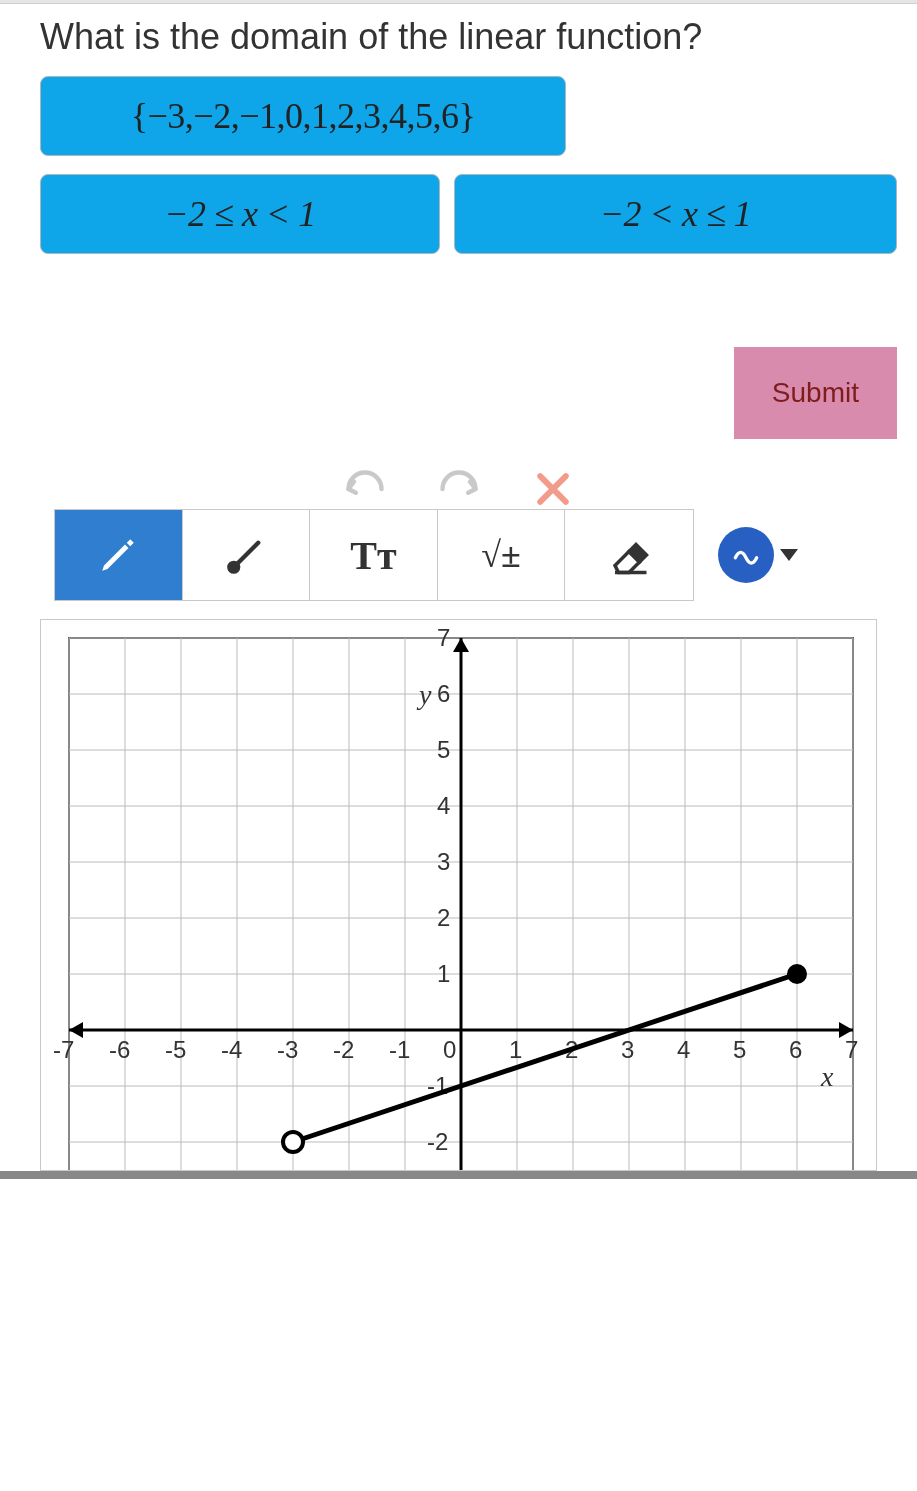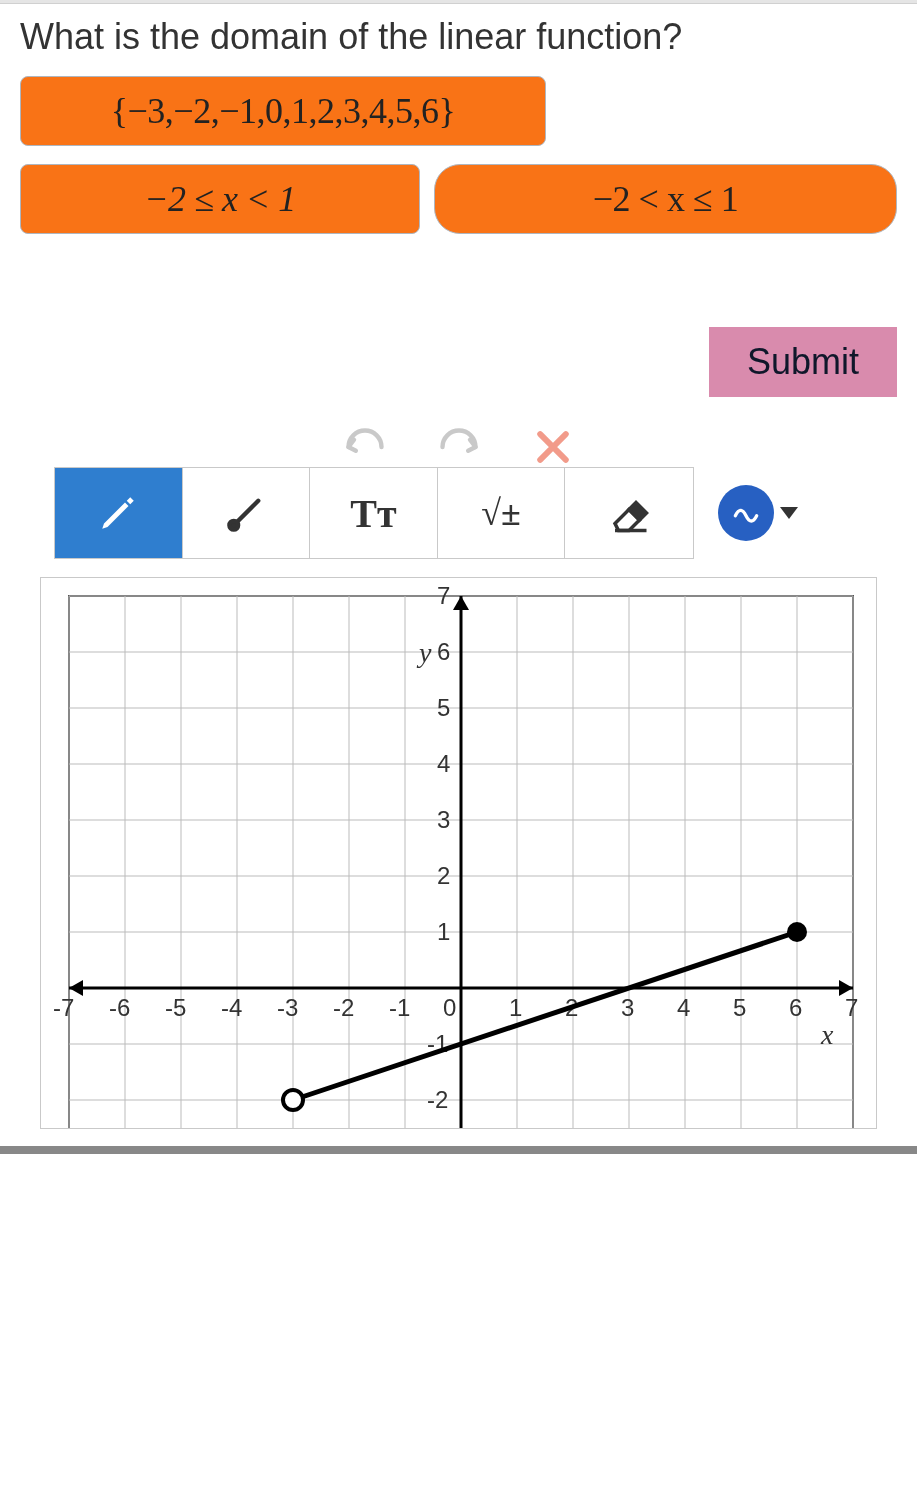--- a/index.html
+++ b/index.html
@@ -9,66 +9,67 @@
     width: 917px;
     overflow: hidden;
   }
   .top-border {
     height: 4px;
     background: #e5e5e5;
     border-bottom: 1px solid #d0d0d0;
   }
   .question-area {
     padding: 12px 20px 0 20px;
+    margin-left: 20px;
   }
   .question-text {
     font-size: 36px;
     color: #333;
     margin-bottom: 18px;
     font-weight: 400;
   }
   .options-row {
     display: flex;
     gap: 14px;
     margin-bottom: 18px;
   }
   .option {
     border: 1px solid #aeb6c0;
     border-radius: 8px;
     font-family: "Times New Roman", Georgia, serif;
     font-size: 36px;
     display: flex;
     align-items: center;
     justify-content: center;
-    height: 70px;
-    background: #f97316;
+    height: 80px;
+    background: #0ea5e9;
     color: #222;
     padding: 0 14px;
     letter-spacing: -0.5px;
   }
   .row1a { flex: 0 0 526px; }
   .row1b { flex: 1; }
   .row2a { flex: 0 0 400px; font-family: Liberation Serif, serif; }
   .row2b { flex: 1; }
   .submit-row {
     display: flex;
     justify-content: flex-end;
     padding: 75px 0 10px 0;
   }
   .submit-btn {
     background: #d98bad;
-    color: #0f172a;
-    font-size: 36px;
+    color: #7f1d1d;
+    font-size: 28px;
     font-weight: 400;
     border: none;
-    padding: 14px 38px;
+    padding: 30px 38px;
     font-family: inherit;
   }
   .whiteboard-area {
-    padding: 0 20px 17px 20px;
+    padding: 0 20px 0 20px;
   }
   .wb-top-icons {
     display: flex;
     justify-content: center;
     gap: 50px;
     padding: 18px 0 20px 0;
     height: 60px;
   }
   .wb-top-icons svg { width: 44px; height: 44px; }
   .toolbar {
@@ -152,21 +153,21 @@
 <div class="top-border"></div>
 
 <div class="question-area">
   <div class="question-text">What is the domain of the linear function?</div>
 
   <div class="options-row">
     <div class="option row1a">{−3,−2,−1,0,1,2,3,4,5,6}</div>
   </div>
   <div class="options-row">
     <div class="option row2a" style="font-style: italic;">−2 ≤ x &lt; 1</div>
-    <div class="option row2b" style=" border-radius: 26px;">−2 &lt; x ≤ 1</div>
+    <div class="option row2b" style="font-style: italic;">−2 &lt; x ≤ 1</div>
   </div>
 
   <div class="submit-row">
     <button class="submit-btn">Submit</button>
   </div>
 </div>
 
 <div class="whiteboard-area">
 
   <div class="wb-top-icons">

